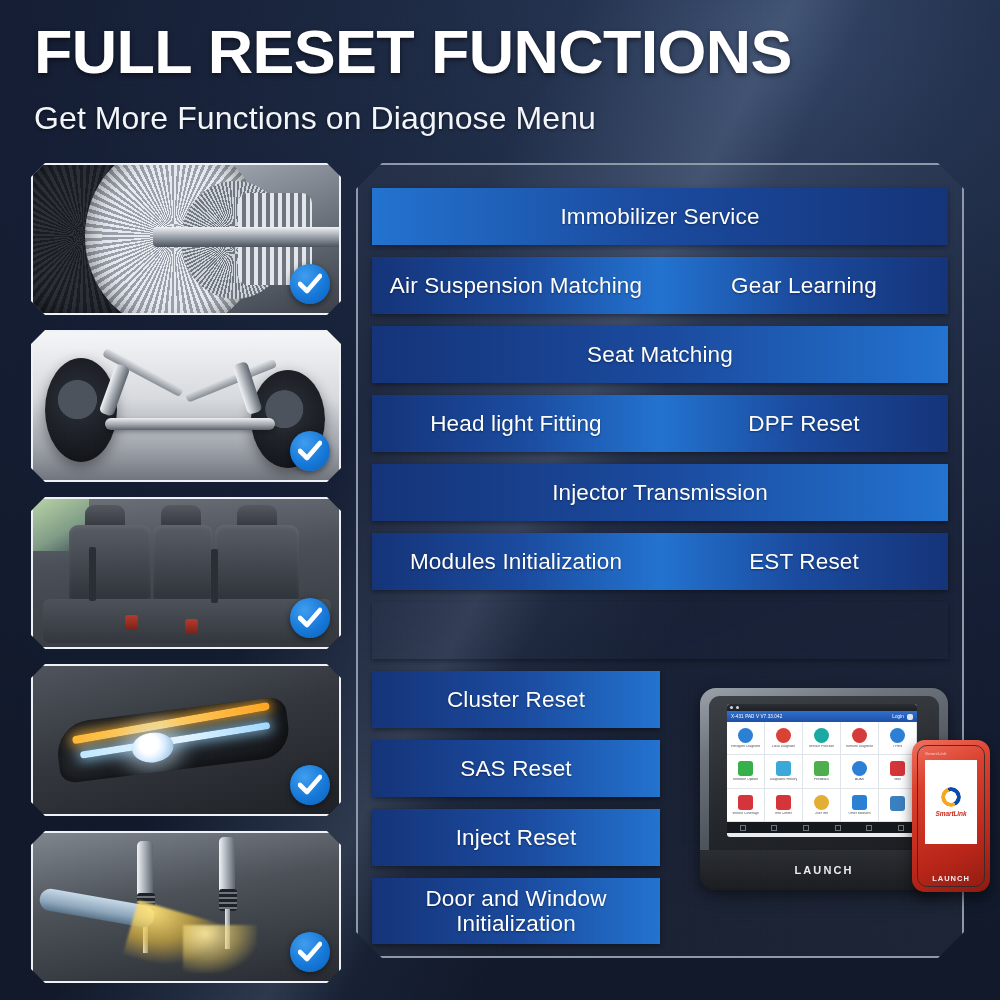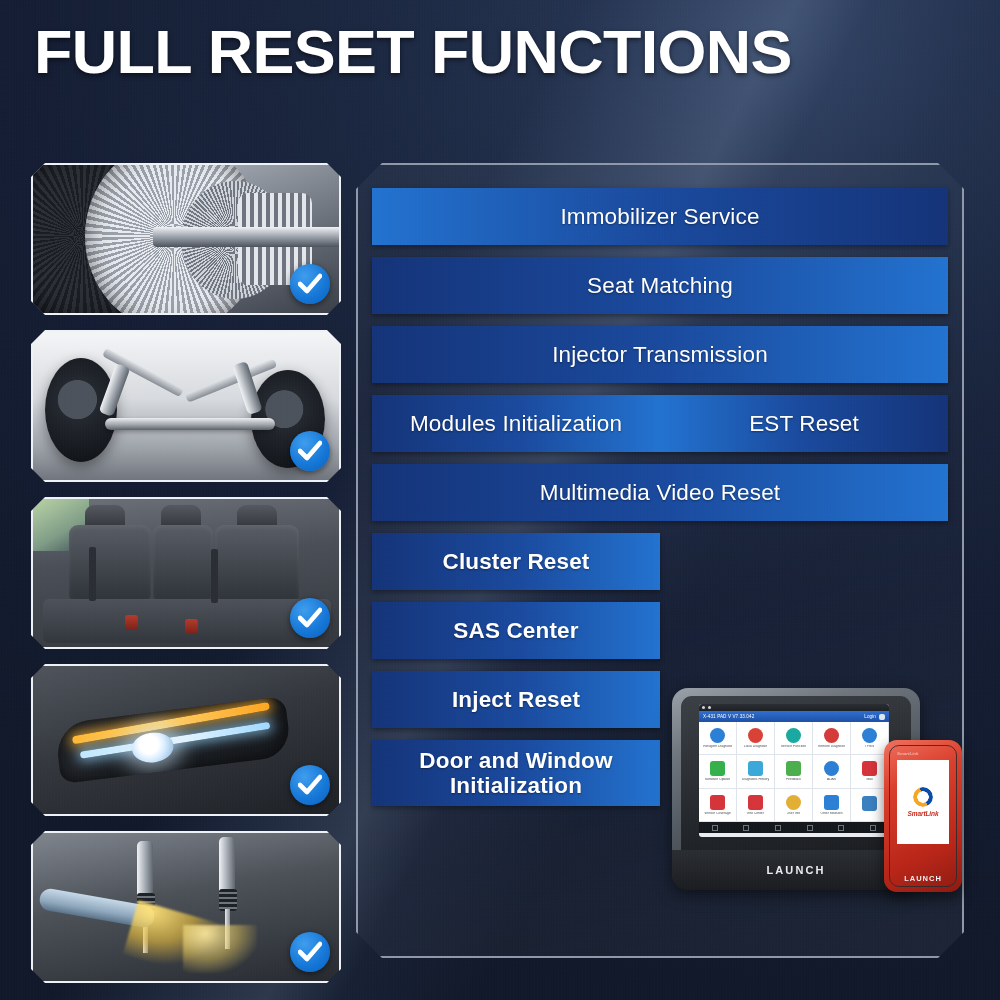--- a/index.html
+++ b/index.html
@@ -156,28 +156,28 @@
   .row{display:flex;height:57px;margin-bottom:12px;
        box-shadow:0 2px 5px rgba(0,0,0,.38);}
   .cell{
     flex:1 1 50%;display:flex;align-items:center;justify-content:center;
     color:#ffffff;font-size:22.5px;letter-spacing:.15px;text-align:center;
     text-shadow:0 1px 2px rgba(0,0,0,.42);
   }
   .cell.left{background:linear-gradient(90deg,#143378 0%,#1a4a9e 52%,#2272cf 100%);}
   .cell.right{background:linear-gradient(90deg,#2272cf 0%,#1a4a9e 48%,#143378 100%);}
   .row.single .cell{flex:0 0 288px;
-    background:linear-gradient(90deg,#143378 0%,#1a4a9e 52%,#2272cf 100%);font-weight:bold;}
+    background:linear-gradient(90deg,#143378 0%,#1a4a9e 52%,#2272cf 100%);}
   .row.single{box-shadow:none;}
   .row.single .cell{box-shadow:0 2px 5px rgba(0,0,0,.38);}
   .row.tall{height:66px;}
   .row.tall .cell{line-height:1.12;}
 
   
-  #device{position:absolute;left:672px;top:688px;width:300px;height:216px;}
+  #device{position:absolute;left:700px;top:688px;width:300px;height:216px;}
   #tabBody{
     position:absolute;left:0;top:0;width:248px;height:200px;border-radius:16px;
     background:linear-gradient(160deg,#9ba1a8 0%,#6e747b 24%,#4a5057 58%,#2e3238 100%);
     box-shadow:0 6px 16px rgba(0,0,0,.55);
   }
   #tabInner{
     position:absolute;left:9px;top:8px;right:9px;bottom:9px;border-radius:11px;
     background:linear-gradient(170deg,#3b4046,#222529 60%,#17191d);
   }
   #screen{
@@ -232,20 +232,21 @@
   #dBot{position:absolute;left:0;right:0;bottom:9px;text-align:center;color:#eef1f5;
         font-size:7.5px;font-weight:bold;letter-spacing:1px;}
 </style>
 </head>
 <body>
 
 <div id="stage">
 
   <div id="hdr">
     <div id="title">FULL RESET FUNCTIONS</div>
+    <div id="subtitle">Get More Functions on Diagnose Menu</div>
   </div>
 
   <div id="photos">
 
     <div class="photo">
       <div class="pimg p1">
         <div class="disc d1"></div>
           <div class="disc d2"></div>
         <div class="disc d3"></div>
           <div class="d4 disc"></div>
@@ -332,38 +333,45 @@
     </div>
   </div>
 
   <div id="panel"></div>
 
   <div id="rows">
     <div class="row">
       <div class="cell right">Immobilizer Service</div>
     </div>
     <div class="row">
+      <div class="cell left">Air Suspension Matching</div>
+      <div class="cell right">Gear Learning</div>
+    </div>
+    <div class="row">
       <div class="cell left">Seat Matching</div>
+    </div>
+    <div class="row">
+      <div class="cell left">Head light Fitting</div>
+      <div class="cell right">DPF Reset</div>
     </div>
     <div class="row">
       <div class="cell left">Injector Transmission</div>
     </div>
     <div class="row">
       <div class="cell left">Modules Initialization</div>
       <div class="cell right">EST Reset</div>
     </div>
     <div class="row">
-      <div class="cell left">Multimedia Video Reset</div>
     </div>
 
     <div class="row single">
       <div class="cell">Cluster Reset</div>
     </div>
     <div class="row single">
-      <div class="cell">SAS Center</div>
+      <div class="cell">SAS Reset</div>
     </div>
     <div class="row single">
       <div class="cell">Inject Reset</div>
     </div>
     <div class="row single tall">
       <div class="cell">Door and Window Initialization</div>
     </div>
   </div>
 
   <div id="device">

